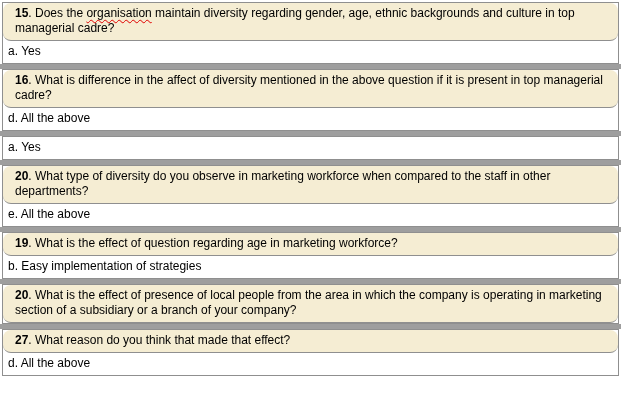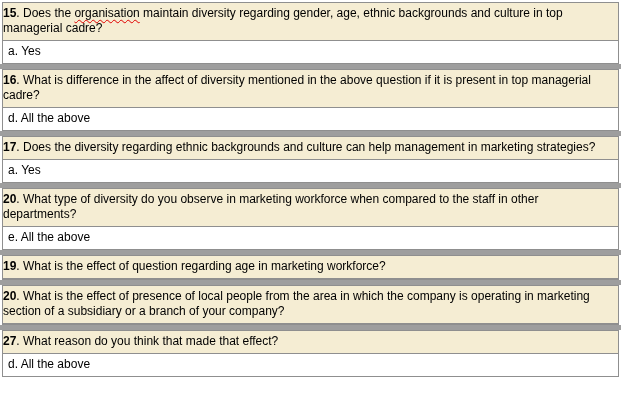--- a/index.html
+++ b/index.html
@@ -19,22 +19,23 @@
   * { box-sizing: border-box; }
   .page {
     padding: 2px 2px 0 2px;
   }
   .qa {
     border: 1px solid #8f8f8f;
   }
   .q-row {
     background: #f5edd3;
     border-bottom: 1px solid #8f8f8f;
-    padding: 3px 8px 4px 0;
+    padding: 3px 8px 4px 12px;
     line-height: 15px;
+    border-radius: 8px;
   }
   .num { font-weight: bold; }
   .a-row {
     background: #ffffff;
     padding: 3px 8px 4px 5px;
     line-height: 15px;
   }
   .sep {
     height: 5px;
     background: #9e9e9e;
@@ -59,33 +60,33 @@
   </section>
   <div class="sep"></div>
 
   <section class="qa">
     <div class="q-row"><span class="num">16</span><span>. What is difference in the affect of diversity mentioned in the above question if it is present in top managerial cadre?</span><span class="squiggle"></span><span></span></div>
     <div class="a-row">d. All the above</div>
   </section>
   <div class="sep"></div>
 
   <section class="qa">
-    <div class="q-row"><span class="num">17</span><span>. Does the diversity regarding ethnic backgrounds and culture can help management in marketing strategies?</span><span class="squiggle"></span><span></span></div>
     <div class="a-row">a. Yes</div>
   </section>
   <div class="sep"></div>
 
   <section class="qa">
     <div class="q-row"><span class="num">20</span><span>. What type of diversity do you observe in marketing workforce when compared to the staff in other departments?</span><span class="squiggle"></span><span></span></div>
     <div class="a-row">e. All the above</div>
   </section>
   <div class="sep"></div>
 
   <section class="qa">
     <div class="q-row"><span class="num">19</span><span>. What is the effect of question regarding age in marketing workforce?</span><span class="squiggle"></span><span></span></div>
+    <div class="a-row">b. Easy implementation of strategies</div>
   </section>
   <div class="sep"></div>
 
   <section class="qa">
     <div class="q-row"><span class="num">20</span><span>. What is the effect of presence of local people from the area in which the company is operating in marketing section of a subsidiary or a branch of your company?</span><span class="squiggle"></span><span></span></div>
   </section>
   <div class="sep"></div>
 
   <section class="qa">
     <div class="q-row"><span class="num">27</span><span>. What reason do you think that made that effect?</span><span class="squiggle"></span><span></span></div>

